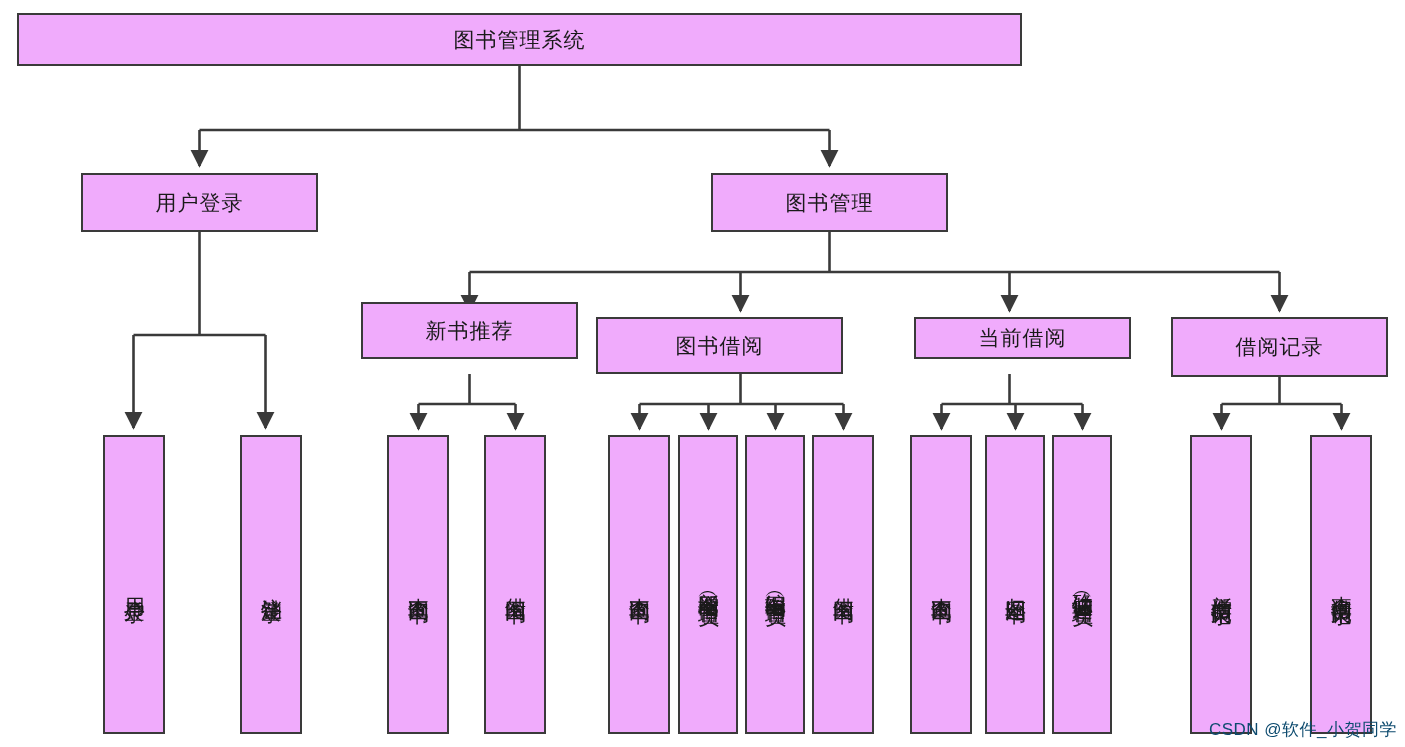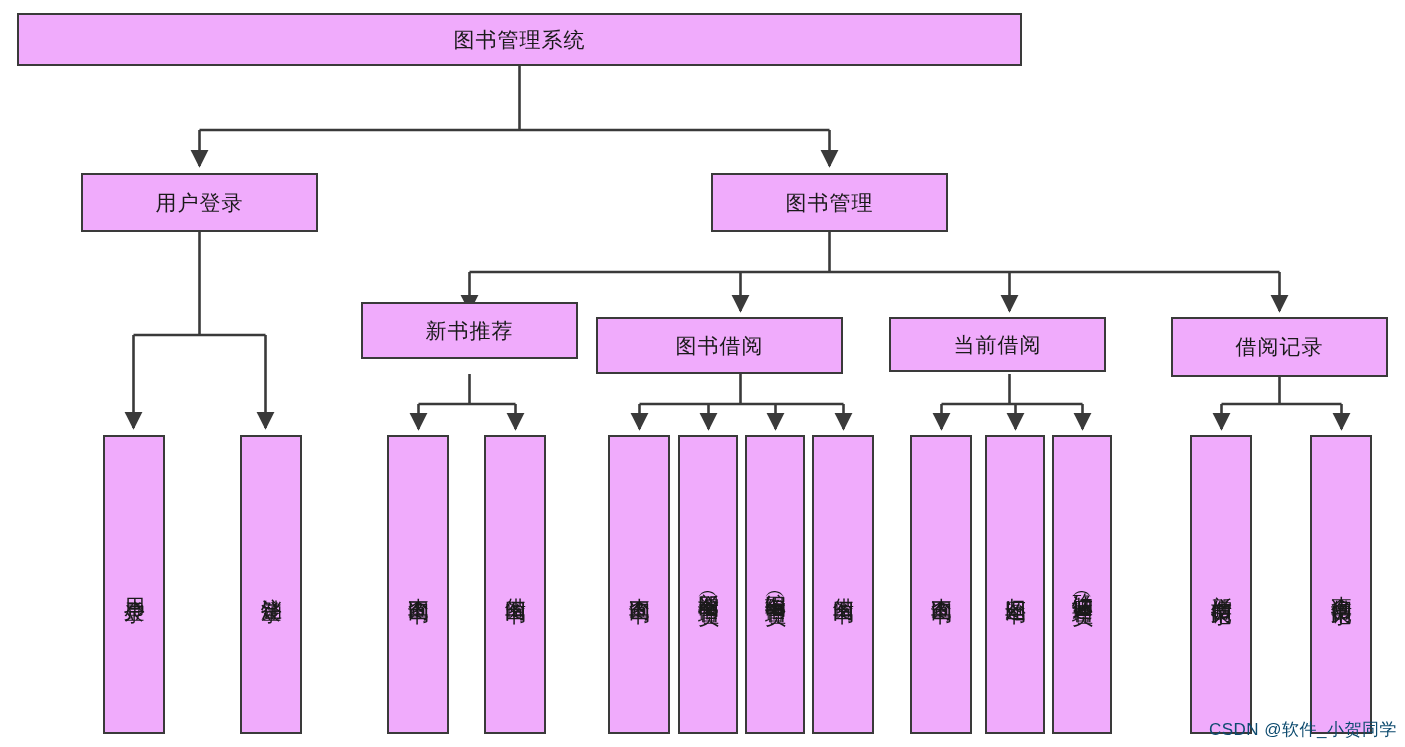--- a/index.html
+++ b/index.html
@@ -113,21 +113,21 @@
     </g>
   </svg>
 
   <div class="node horiz" style="left:17px; top:13px; width:1005px; height:53px;">图书管理系统</div>
 
   <div class="node horiz" style="left:81px; top:173px; width:237px; height:59px;">用户登录</div>
   <div class="node horiz" style="left:711px; top:173px; width:237px; height:59px;">图书管理</div>
 
   <div class="node horiz" style="left:361px; top:302px; width:217px; height:57px;">新书推荐</div>
   <div class="node horiz" style="left:596px; top:317px; width:247px; height:57px;">图书借阅</div>
-  <div class="node horiz" style="left:889px; top:317px; width:217px; height:55px;">当前借阅</div>
+  <div class="node horiz" style="left:914px; top:317px; width:217px; height:42px;">当前借阅</div>
   <div class="node horiz" style="left:1171px; top:317px; width:217px; height:60px;">借阅记录</div>
 
   <div class="node vert" style="left:103px; top:435px; width:62px; height:299px;">用户登录</div>
   <div class="node vert" style="left:240px; top:435px; width:62px; height:299px;">注销登录</div>
 
   <div class="node vert" style="left:387px; top:435px; width:62px; height:299px;">查询图书</div>
   <div class="node vert" style="left:484px; top:435px; width:62px; height:299px;">借阅图书</div>
 
   <div class="node vert" style="left:608px; top:435px; width:62px; height:299px;">查询图书</div>
   <div class="node vert" style="left:678px; top:435px; width:60px; height:299px;">新增图书（管理员）</div>

